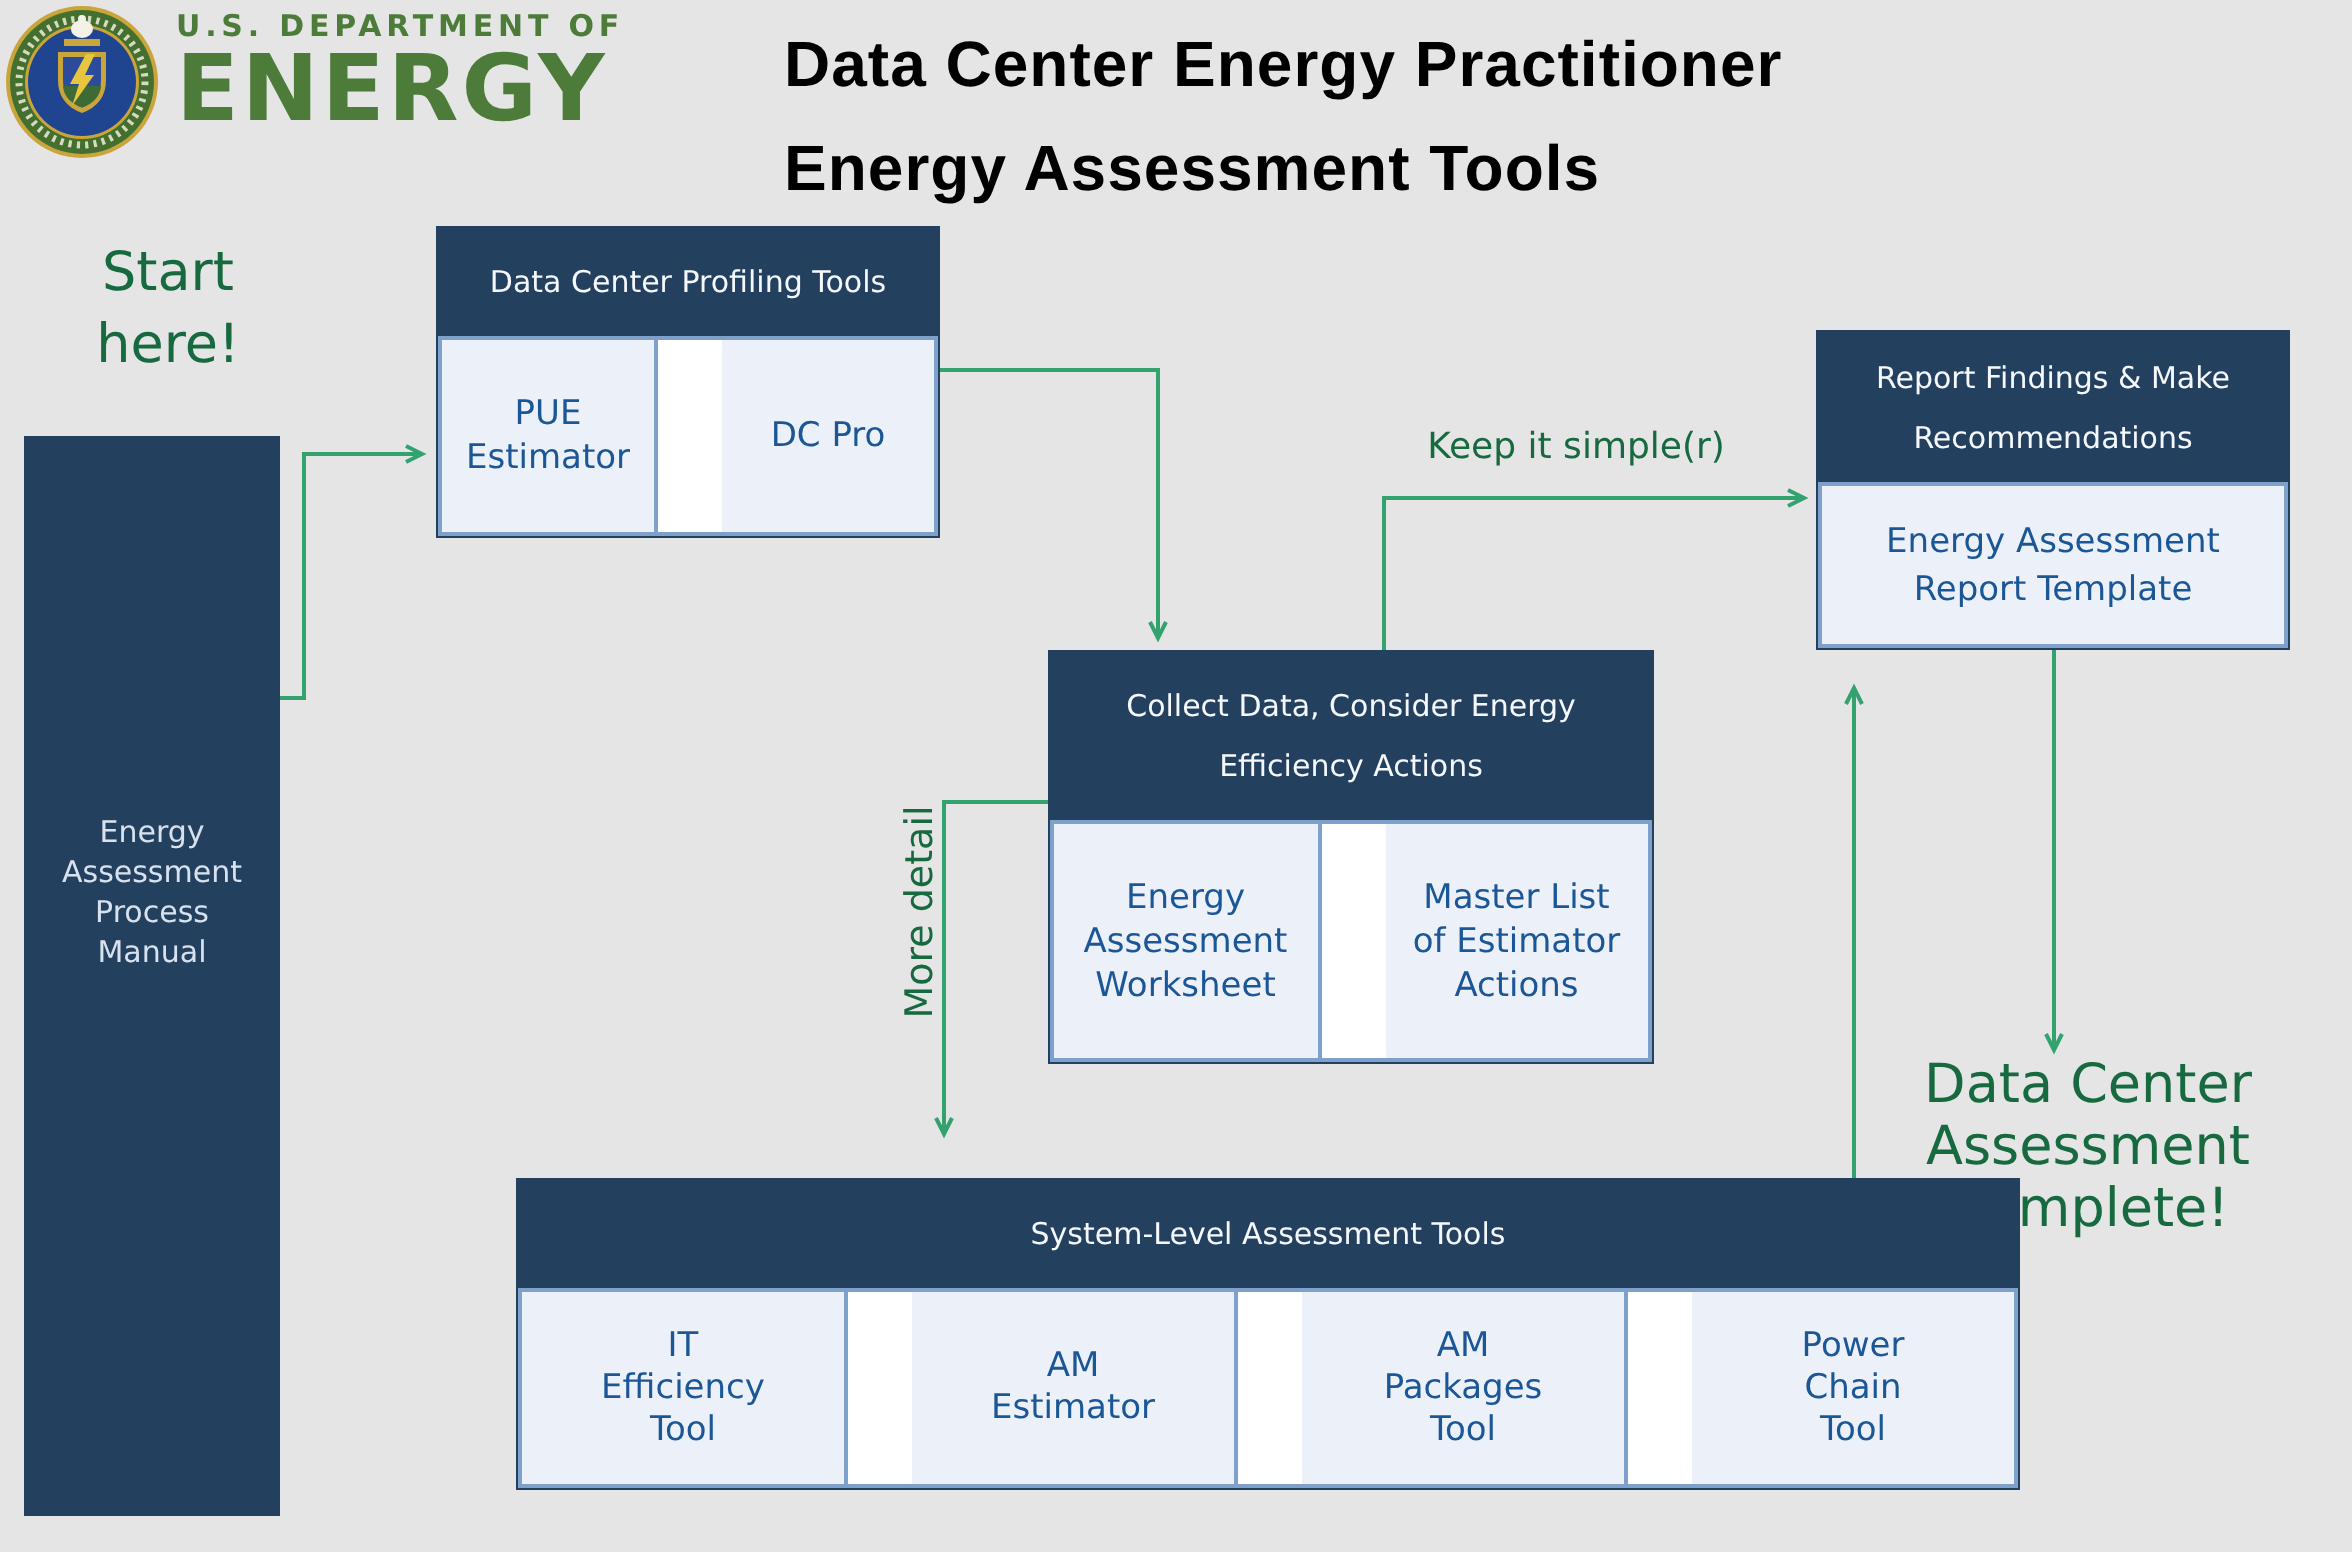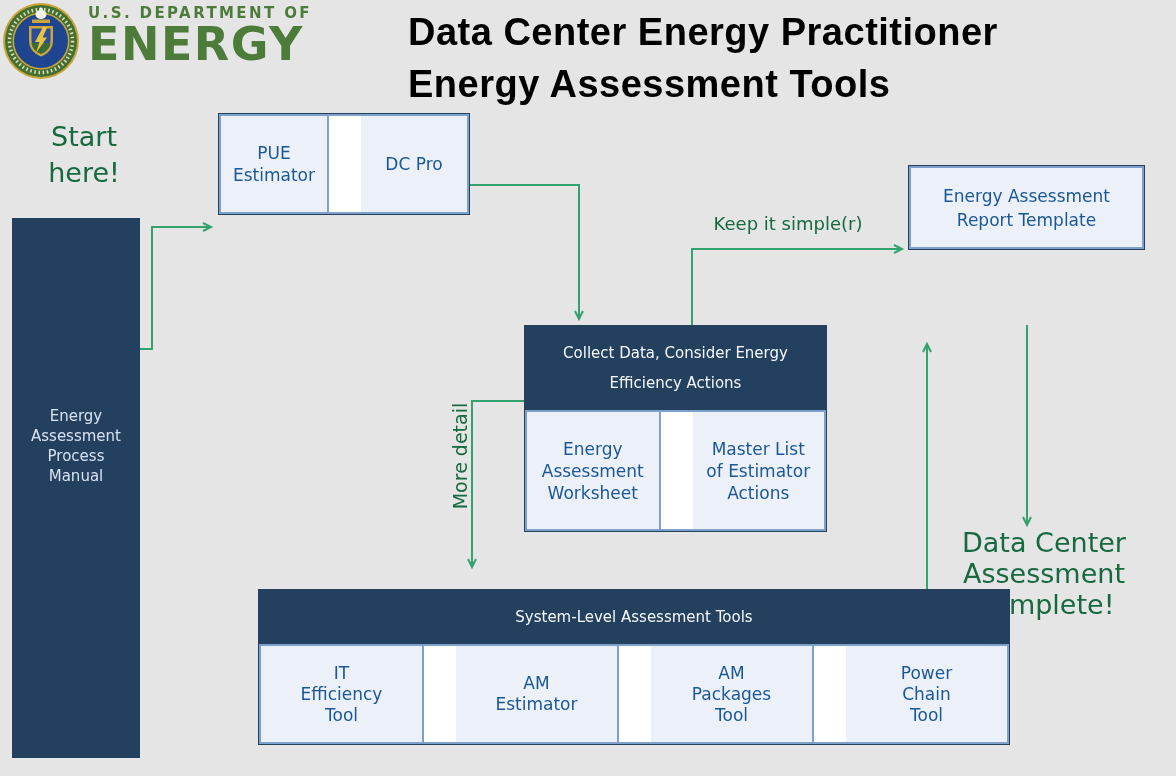--- a/index.html
+++ b/index.html
@@ -16,22 +16,22 @@
   html,body{margin:0;padding:0;background:#fff;}
   .canvas{
     position:relative;width:1176px;height:776px;background:#e5e5e5;overflow:hidden;
     font-family:"DejaVu Sans","Liberation Sans",sans-serif;
   }
   
   .seal{position:absolute;left:2px;top:2px;width:78px;height:78px;}
   .logo-text{position:absolute;left:88px;top:4px;color:var(--logo-green);}
   .logo-dept{font-size:15px;font-weight:bold;letter-spacing:2.4px;line-height:18px;}
   .logo-energy{font-size:46px;font-weight:900;letter-spacing:1.5px;line-height:44px;margin-top:0px;}
-  .title{position:absolute;left:408px;top:6px;color:#000;font-family:"Liberation Sans","DejaVu Sans",sans-serif;
-         font-weight:900;font-size:38px;line-height:52px;letter-spacing:0.5px;}
+  .title{position:absolute;left:392px;top:6px;color:#000;font-family:"Liberation Sans","DejaVu Sans",sans-serif;
+         font-weight:900;font-size:32px;line-height:52px;letter-spacing:0.5px;}
   
   .g-label{color:var(--green-text);}
   .start-here{position:absolute;left:28px;top:119px;width:112px;text-align:center;
               font-size:27px;line-height:36px;}
   .keep-simple{position:absolute;left:690px;top:213px;width:196px;text-align:center;font-size:18px;}
   .more-detail{position:absolute;left:391px;top:444px;width:140px;height:24px;text-align:center;
                font-size:19px;transform:rotate(-90deg);}
   .complete{position:absolute;left:944px;top:527px;width:200px;text-align:center;
             font-size:27px;line-height:31px;}
   
@@ -123,20 +123,23 @@
   </svg>
 
   <div class="manual-box">
     <div>Energy</div>
     <div>Assessment</div>
     <div>Process</div>
     <div>Manual</div>
   </div>
 
   <div class="tool-box profiling">
+    <div class="box-header">
+      <div>Data Center Profiling Tools</div>
+    </div>
     <div class="cells">
       <div class="cell">
         <div>PUE</div>
         <div>Estimator</div>
       </div>
       <div class="cell">
         <div>DC Pro</div>
       </div>
     </div>
   </div>
@@ -181,20 +184,24 @@
       </div>
       <div class="cell">
         <div>Power</div>
         <div>Chain</div>
         <div>Tool</div>
       </div>
     </div>
   </div>
 
   <div class="tool-box report">
+    <div class="box-header">
+      <div>Report Findings &amp; Make</div>
+      <div>Recommendations</div>
+    </div>
     <div class="cells">
       <div class="cell">
         <div>Energy Assessment</div>
         <div>Report Template</div>
       </div>
     </div>
   </div>
 
 </div>
 

